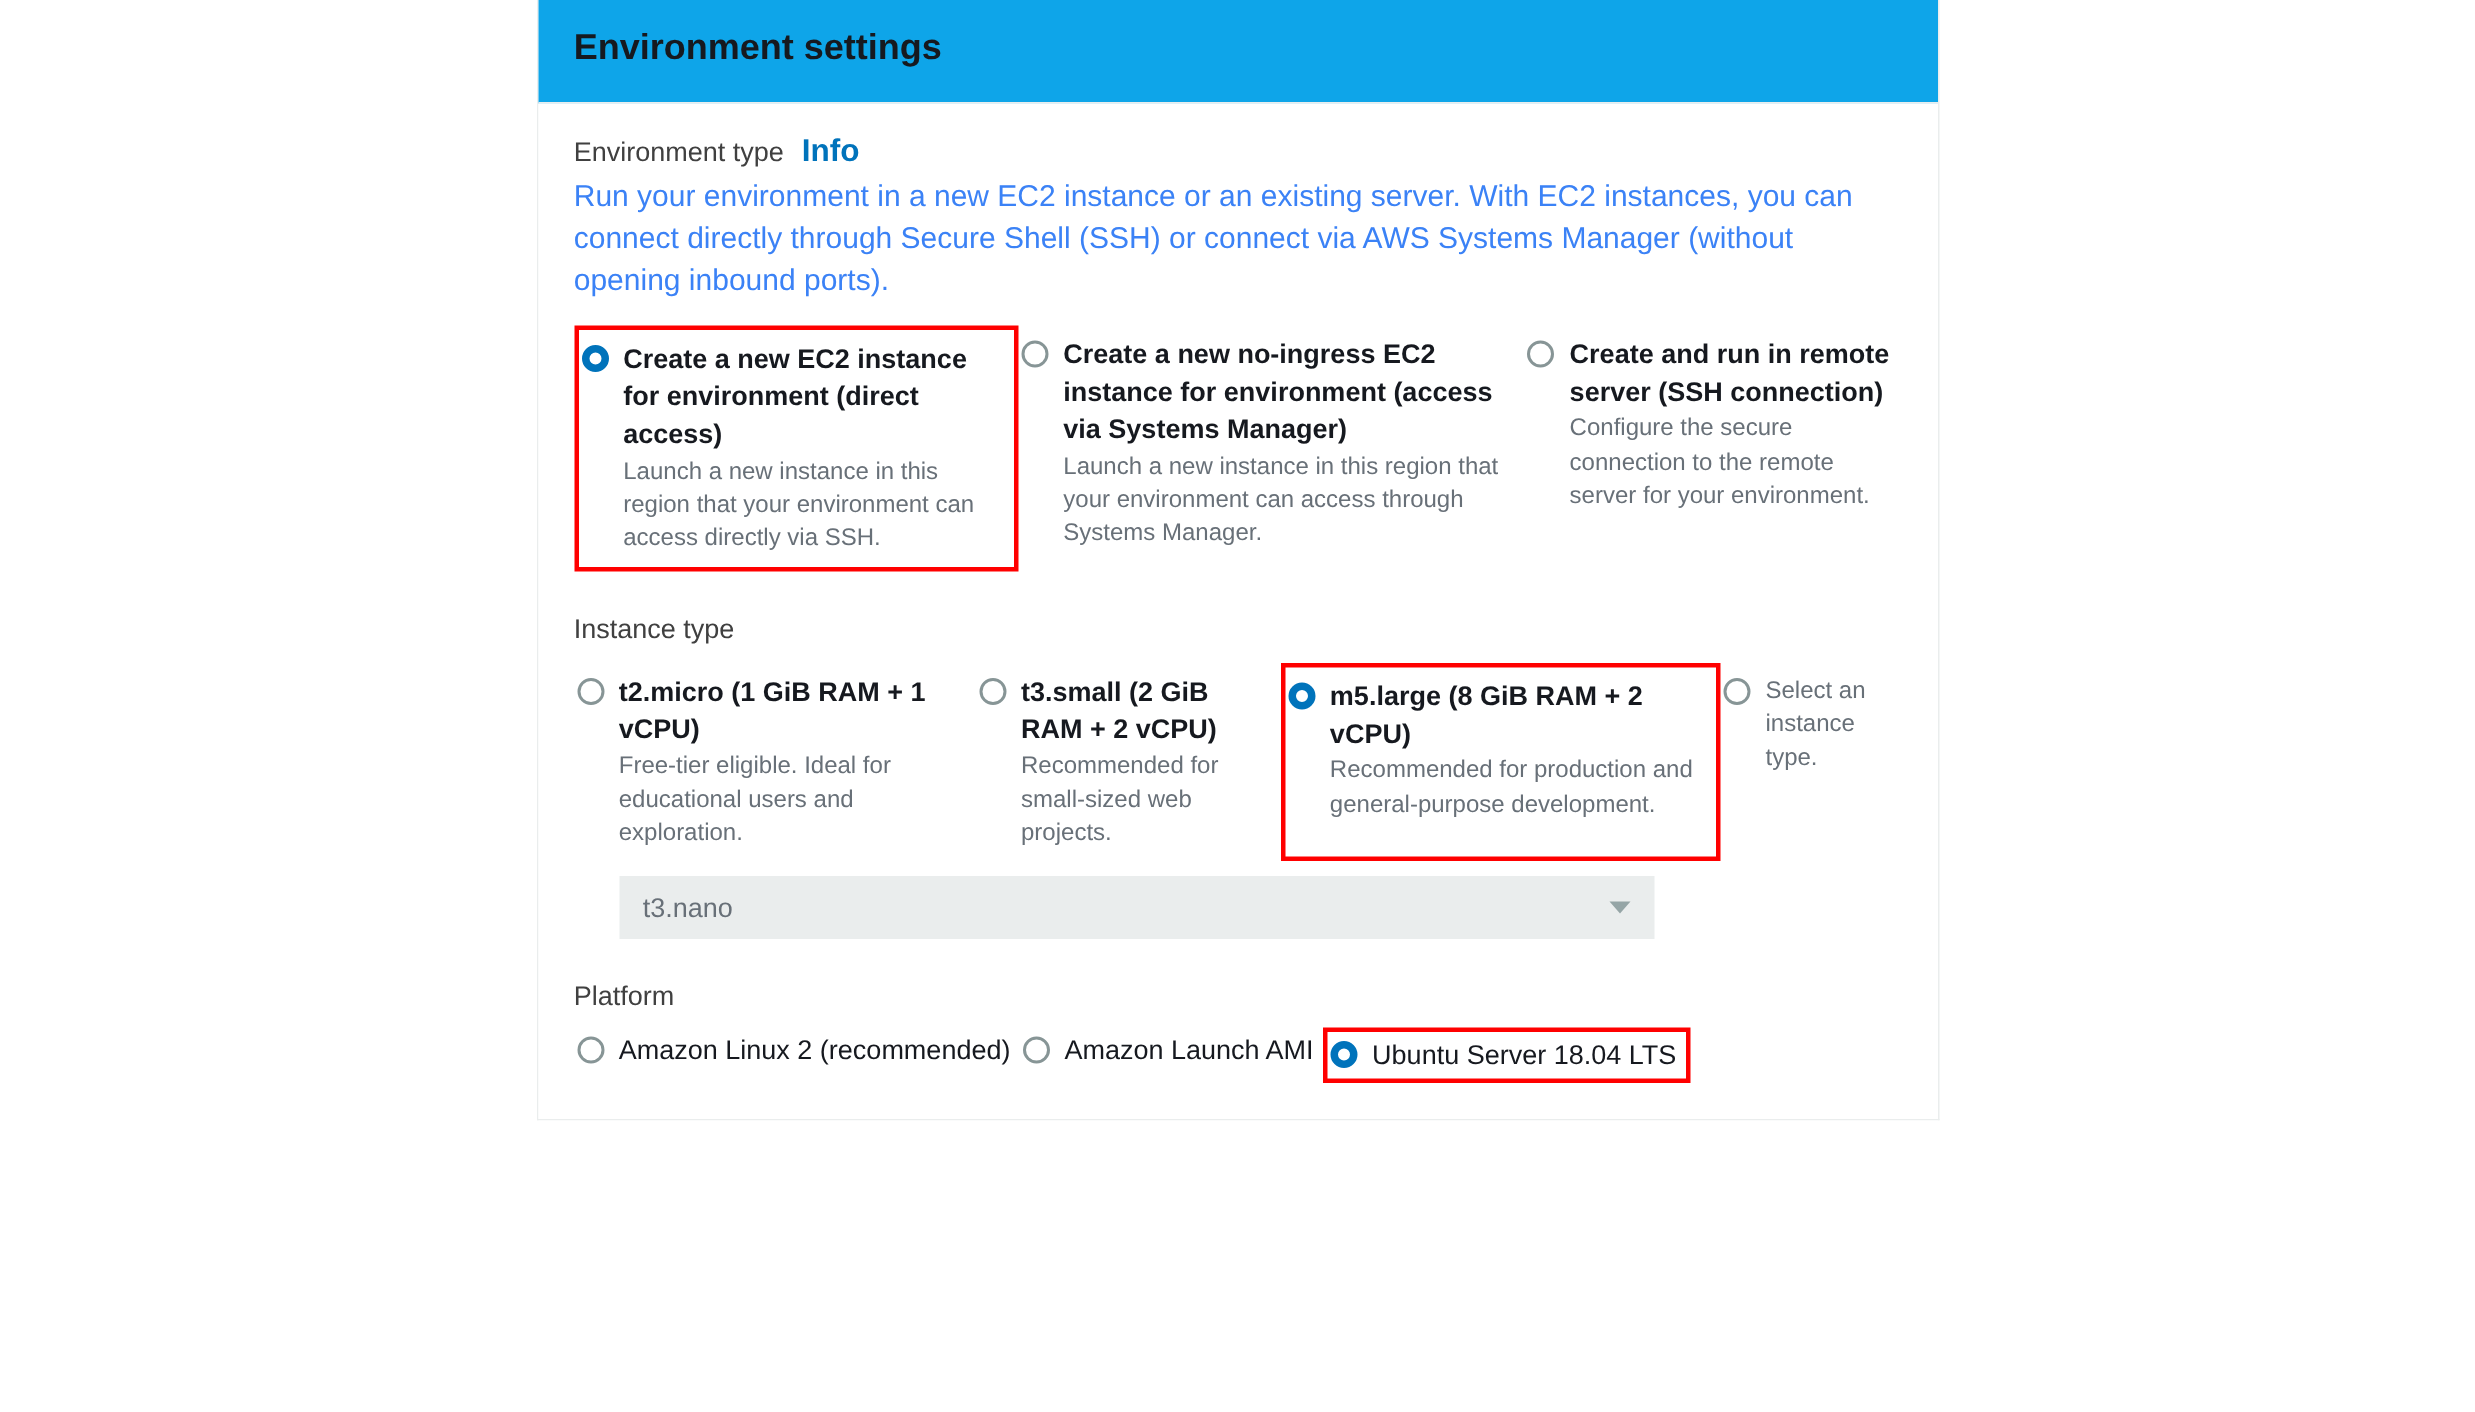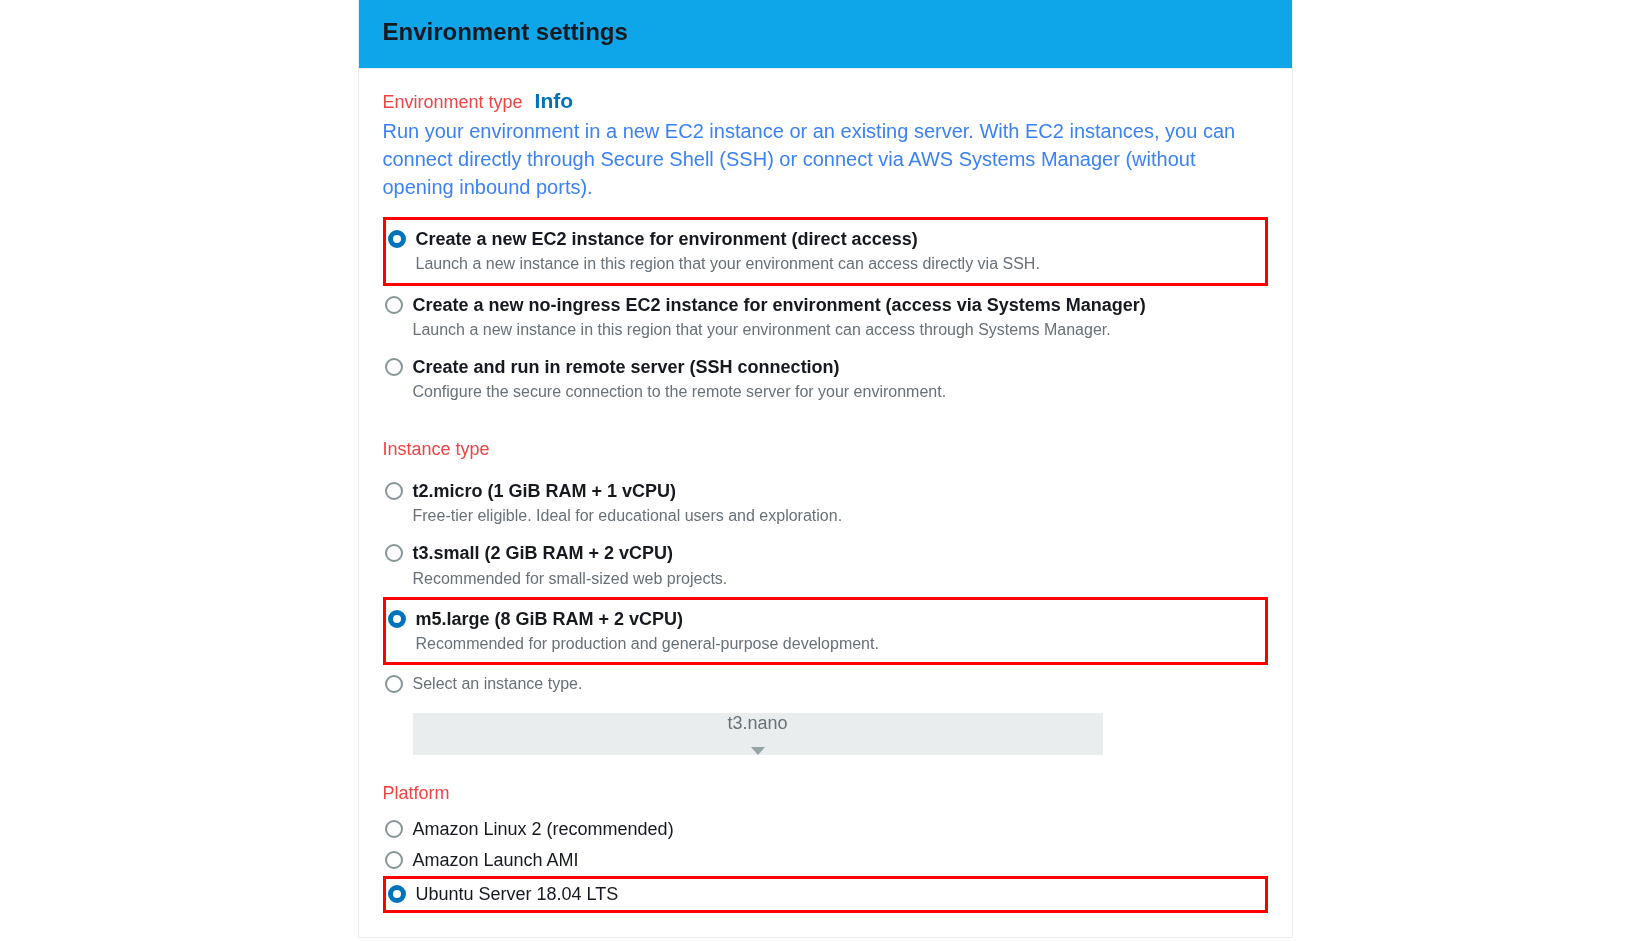--- a/index.html
+++ b/index.html
@@ -36,39 +36,39 @@
     }
     .section-label-row {
       display: flex;
       align-items: baseline;
       gap: 12px;
       margin-bottom: 4px;
     }
     .section-label {
       font-size: 18px;
       font-weight: 400;
-      color: #ef4444;
+      color: #404040;
     }
     .info-link {
       font-size: 21px;
       font-weight: 600;
       color: #0073bb;
       text-decoration: none;
       cursor: pointer;
     }
     .section-description {
       font-size: 20px;
       color: #3b82f6;
       line-height: 1.4;
       margin-bottom: 16px;
       max-width: 900px;
     }
     .radio-group {
       display: flex;
-      flex-direction: column;
+      flex-direction: row;
       gap: 0;
     }
     .radio-option {
       display: flex;
       align-items: flex-start;
       padding: 7px 6px 7px 2px;
       position: relative;
     }
     .radio-option.highlighted {
       border: 3px solid #ff0000;
@@ -118,21 +118,20 @@
       height: 42px;
       background: #eaeded;
       color: #687078;
       display: flex;
       align-items: center;
       justify-content: space-between;
       padding: 0 16px;
       font-size: 18px;
       cursor: default;
       width: 690px;
-      flex-direction: column;
     }
     .dropdown-caret {
       width: 0;
       height: 0;
       border-left: 7px solid transparent;
       border-right: 7px solid transparent;
       border-top: 8px solid #95a5a6;
     }
   </style>
 </head>

